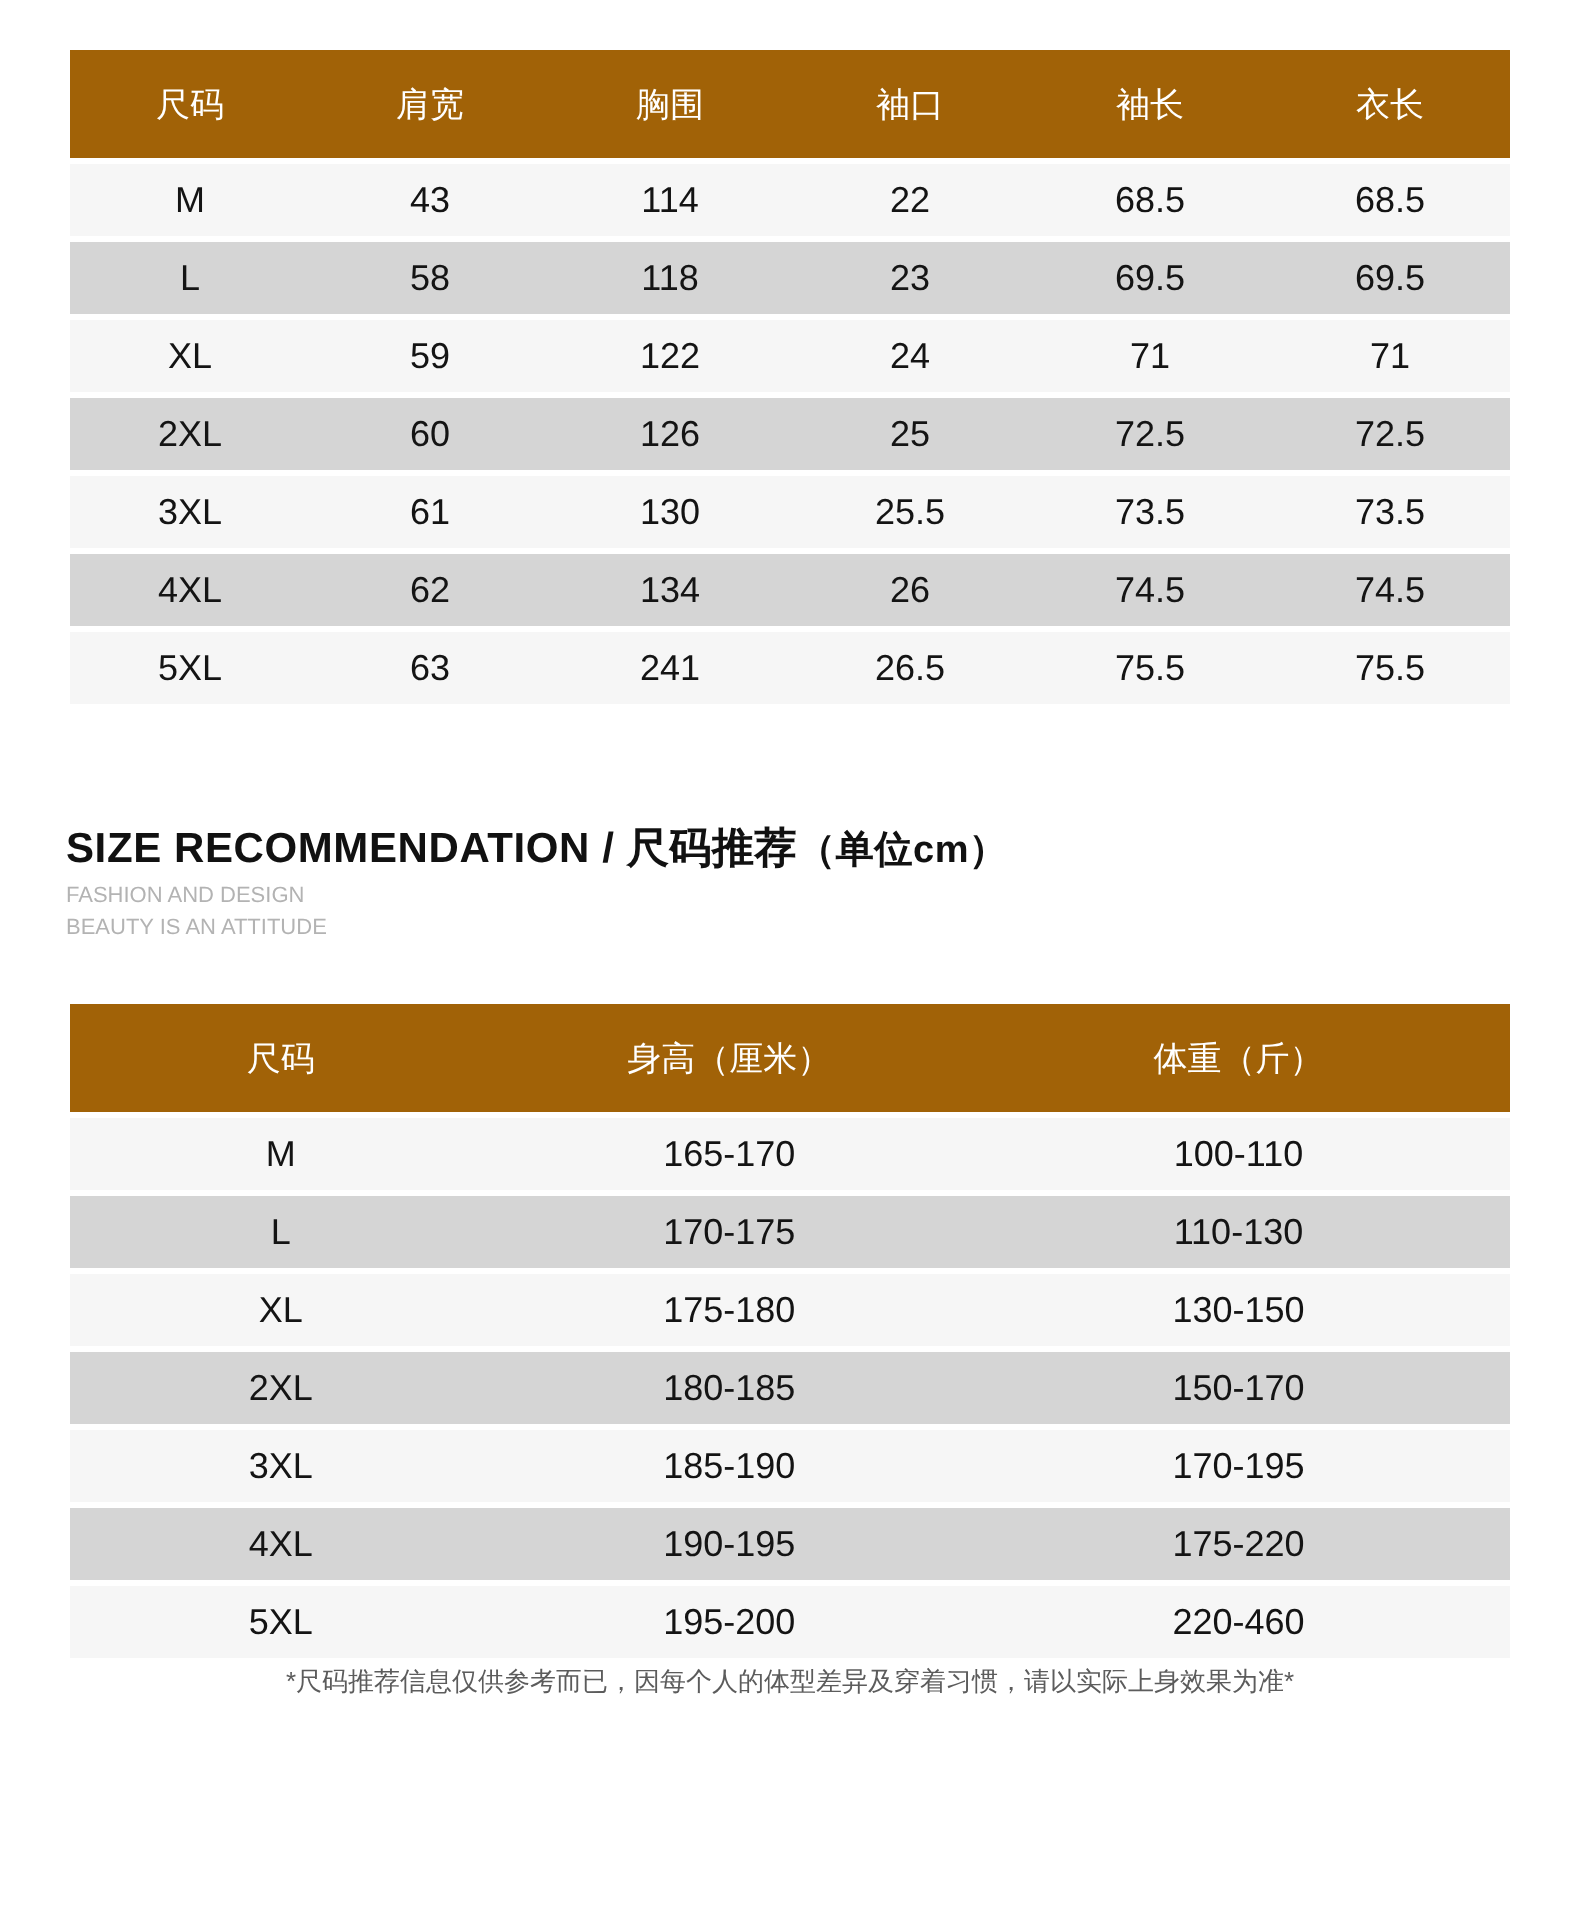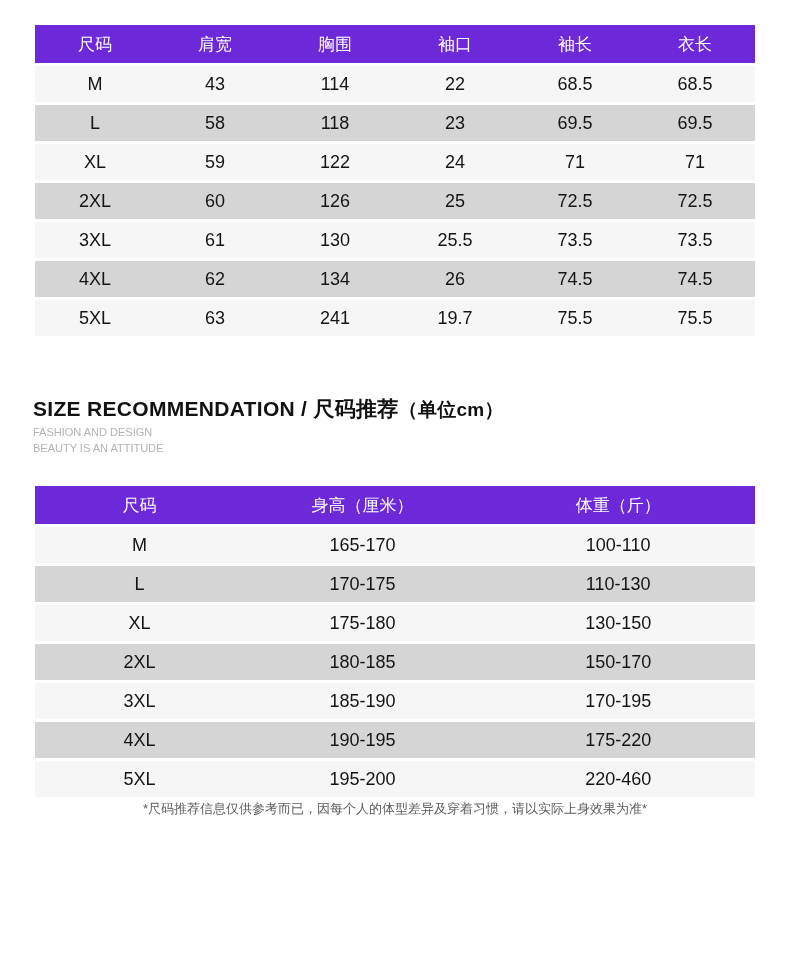--- a/index.html
+++ b/index.html
@@ -16,27 +16,27 @@
   .wrap {
     padding: 22px 35px 0 35px;
   }
   table.size-table {
     width: 720px;
     table-layout: fixed;
     border-collapse: separate;
     border-spacing: 0 3px;
   }
   table.size-table th {
-    background: #6d28d9;
+    background: #a16207;
     color: #ffffff;
     font-size: 17px;
     font-weight: 500;
     height: 38px;
     text-align: center;
-    padding: 0;
+    padding: 8px;
   }
   table.size-table td {
     font-size: 18px;
     color: #141414;
     height: 36px;
     text-align: center;
     padding: 0;
   }
   table.size-table tbody tr:nth-child(odd) td { background: #f6f6f6; }
   table.size-table tbody tr:nth-child(even) td { background: #d5d5d5; }
@@ -148,21 +148,21 @@
           <td>62</td>
           <td>134</td>
           <td>26</td>
           <td>74.5</td>
           <td>74.5</td>
         </tr>
         <tr>
           <td>5XL</td>
           <td>63</td>
           <td>241</td>
-          <td>19.7</td>
+          <td>26.5</td>
           <td>75.5</td>
           <td>75.5</td>
         </tr>
       </tbody>
   </table>
 
 
   <div class="section-heading">
     <div class="section-title">
       <span>SIZE RECOMMENDATION / 尺码推荐</span><span class="unit">（单位cm）</span>

